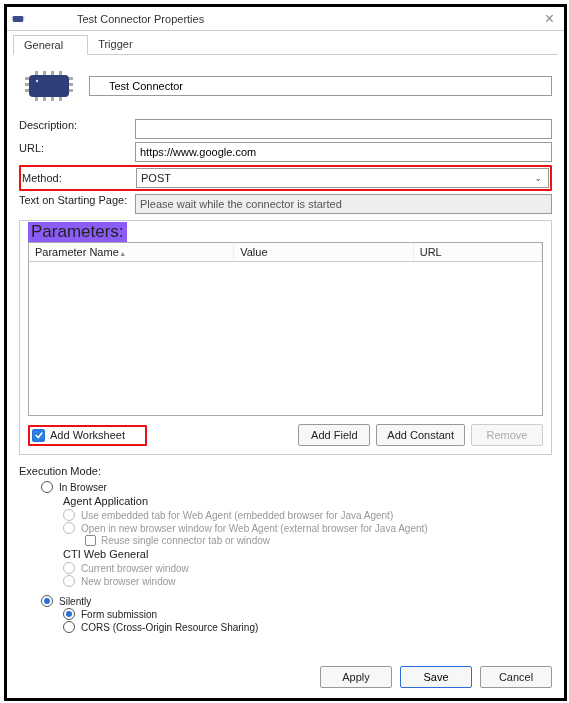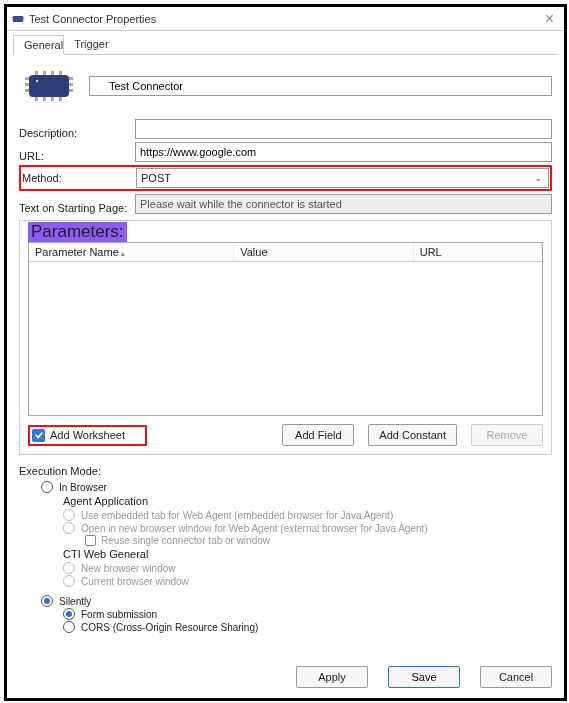--- a/index.html
+++ b/index.html
@@ -1,28 +1,28 @@
 <!DOCTYPE html>
 <html><head>
 <meta charset="utf-8">
 <style>
 * { box-sizing: border-box; font-family: "Segoe UI", Tahoma, sans-serif; }
 body { margin: 0; padding: 4px; background: #fff; }
 .outer-frame { border: 3px solid #000; width: 563px; height: 697px; position: relative; background: #fff; }
-.titlebar { display: flex; align-items: center; height: 24px; padding: 0 4px; border-bottom: 1px solid #ccc; font-size: 11px; color: #333; }
+.titlebar { display: flex; align-items: center; height: 24px; padding: 0 4px; border-bottom: 1px solid #ccc; font-size: 11px; color: #333; gap: 48px; }
 .titlebar .chip-icon { width: 14px; height: 14px; margin-right: 4px; }
 .titlebar .close { margin-left: auto; font-size: 16px; color: #888; padding: 0 6px; cursor: pointer; }
 .tabs { display: flex; font-size: 11px; color: #333; border-bottom: 1px solid #ccc; margin: 4px 6px 0 6px; }
-.tab { padding: 3px 0 3px 10px; cursor: pointer; }
+.tab { padding: 3px 24px 3px 10px; cursor: pointer; }
 .tab.active { border: 1px solid #ccc; border-bottom: 1px solid #fff; margin-bottom: -1px; background: #fff; }
 .content { padding: 8px 12px; font-size: 11px; color: #222; }
 .hdr-row { display: flex; align-items: center; margin-bottom: 10px; }
 .chip-big { width: 52px; height: 38px; margin: 4px 14px 4px 4px; }
 .name-input { flex: 1; height: 20px; border: 1px solid #999; padding: 1px 19px; font-size: 11px; }
-.form-row { display: flex; align-items: flex-end; margin: 3px 0; }
+.form-row { display: flex; align-items: flex-start; margin: 3px 0; }
 .form-row label { width: 116px; font-size: 11px; color: #222; }
 .form-row .field { flex: 1; height: 20px; border: 1px solid #999; padding: 1px 4px; font-size: 11px; background: #fff; }
 .form-row .field.readonly { background: #eee; color: #555; }
 .method-row { border: 2px solid #e11; padding: 1px; border-radius: 1px; display: flex; align-items: center; }
 .method-row label { width: 114px; }
 .method-select { flex: 1; display: flex; align-items: center; justify-content: space-between; height: 20px; border: 1px solid #999; padding: 1px 6px 1px 4px; font-size: 11px; background: #fff; cursor: pointer; }
 .method-select .chev { color: #555; font-size: 9px; }
 .fieldset { border: 1px solid #ccc; margin-top: 6px; padding: 6px 8px 8px 8px; }
 .fieldset-title { font-size: 17px; margin-top: -12px; background: #8b5cf6; display: inline-block; padding: 0 3px; }
 .param-table { border: 1px solid #aaa; width: 100%; height: 174px; background: #fff; }
@@ -30,34 +30,34 @@
 .param-header div { padding: 3px 6px; border-right: 1px solid #eee; }
 .pcol-name { width: 40%; }
 .pcol-value { width: 35%; }
 .pcol-url { flex: 1; }
 .sort-ind { font-size: 8px; color: #888; margin-left: 2px; }
 .param-footer { display: flex; align-items: center; margin-top: 8px; }
 .addws-box { border: 2px solid #e11; padding: 2px 20px 2px 2px; display: inline-flex; align-items: center; border-radius: 1px; }
 .chk { width: 13px; height: 13px; border: 1px solid #2a6fd6; border-radius: 2px; background: #2a7de1; display: inline-flex; align-items: center; justify-content: center; margin-right: 5px; cursor: pointer; }
 .chk svg { width: 10px; height: 10px; }
 .chk.unchecked { background: #fff; border-color: #888; }
-.btnrow { margin-left: auto; display: flex; gap: 14px; }
+.btnrow { margin-left: auto; display: flex; gap: 6px; }
 .btn { min-width: 72px; height: 22px; border: 1px solid #999; background: #f7f7f7; font-size: 11px; color: #222; padding: 0 10px; cursor: pointer; border-radius: 2px; }
 .btn:disabled { color: #aaa; border-color: #ccc; cursor: default; }
 .btn.primary { border: 1px solid #2a6fd6; color: #000; }
 .exec-block { margin-top: 10px; }
 .radio-row { display: flex; align-items: flex-end; margin: 1px 0; font-size: 10px; }
 .radio { width: 12px; height: 12px; border: 1px solid #555; border-radius: 50%; margin-right: 6px; display: inline-flex; align-items: center; justify-content: center; background: #fff; cursor: pointer; }
 .radio.selected::after { content: ""; width: 6px; height: 6px; background: #2a6fd6; border-radius: 50%; }
 .radio.disabled { border-color: #bbb; cursor: default; }
 .indent1 { margin-left: 22px; }
 .indent2 { margin-left: 44px; }
 .greyed { color: #999; }
 .group-label { color: #222; margin: 2px 0 2px 22px; font-size: 11px; }
-.footer-btns { position: absolute; right: 12px; bottom: 10px; display: flex; gap: 20px; }
+.footer-btns { position: absolute; right: 12px; bottom: 10px; display: flex; gap: 8px; }
 </style>
 </head>
 <body>
 
 <div class="outer-frame">
 
   <div class="titlebar">
     <svg class="chip-icon" viewBox="0 0 24 16">
       <rect x="3" y="3" width="18" height="10" rx="2" fill="#3a4a8a"></rect>
       <rect x="1" y="4" width="2" height="2" fill="#b0b0b0"></rect>
@@ -165,25 +165,25 @@
         <span class="radio disabled"></span>
         <span>Open in new browser window for Web Agent (external browser for Java Agent)</span>
       </div>
       <div class="radio-row greyed" style="margin-left:66px">
         <span class="chk unchecked" style="width:11px;height:11px;"></span>
         <span>Reuse single connector tab or window</span>
       </div>
       <div class="group-label indent1" style="margin-left:44px">CTI Web General</div>
       <div class="radio-row indent2 greyed">
         <span class="radio disabled"></span>
+        <span>Current browser window</span>
+      </div>
+      <div class="radio-row indent2 greyed">
+        <span class="radio disabled"></span>
         <span>New browser window</span>
-      </div>
-      <div class="radio-row indent2 greyed">
-        <span class="radio disabled"></span>
-        <span>Current browser window</span>
       </div>
 
       <div class="radio-row indent1" style="margin-top:8px">
         <span class="radio selected"></span>
         <span>Silently</span>
       </div>
       <div class="radio-row indent2">
         <span class="radio selected"></span>
         <span>Form submission</span>
       </div>

